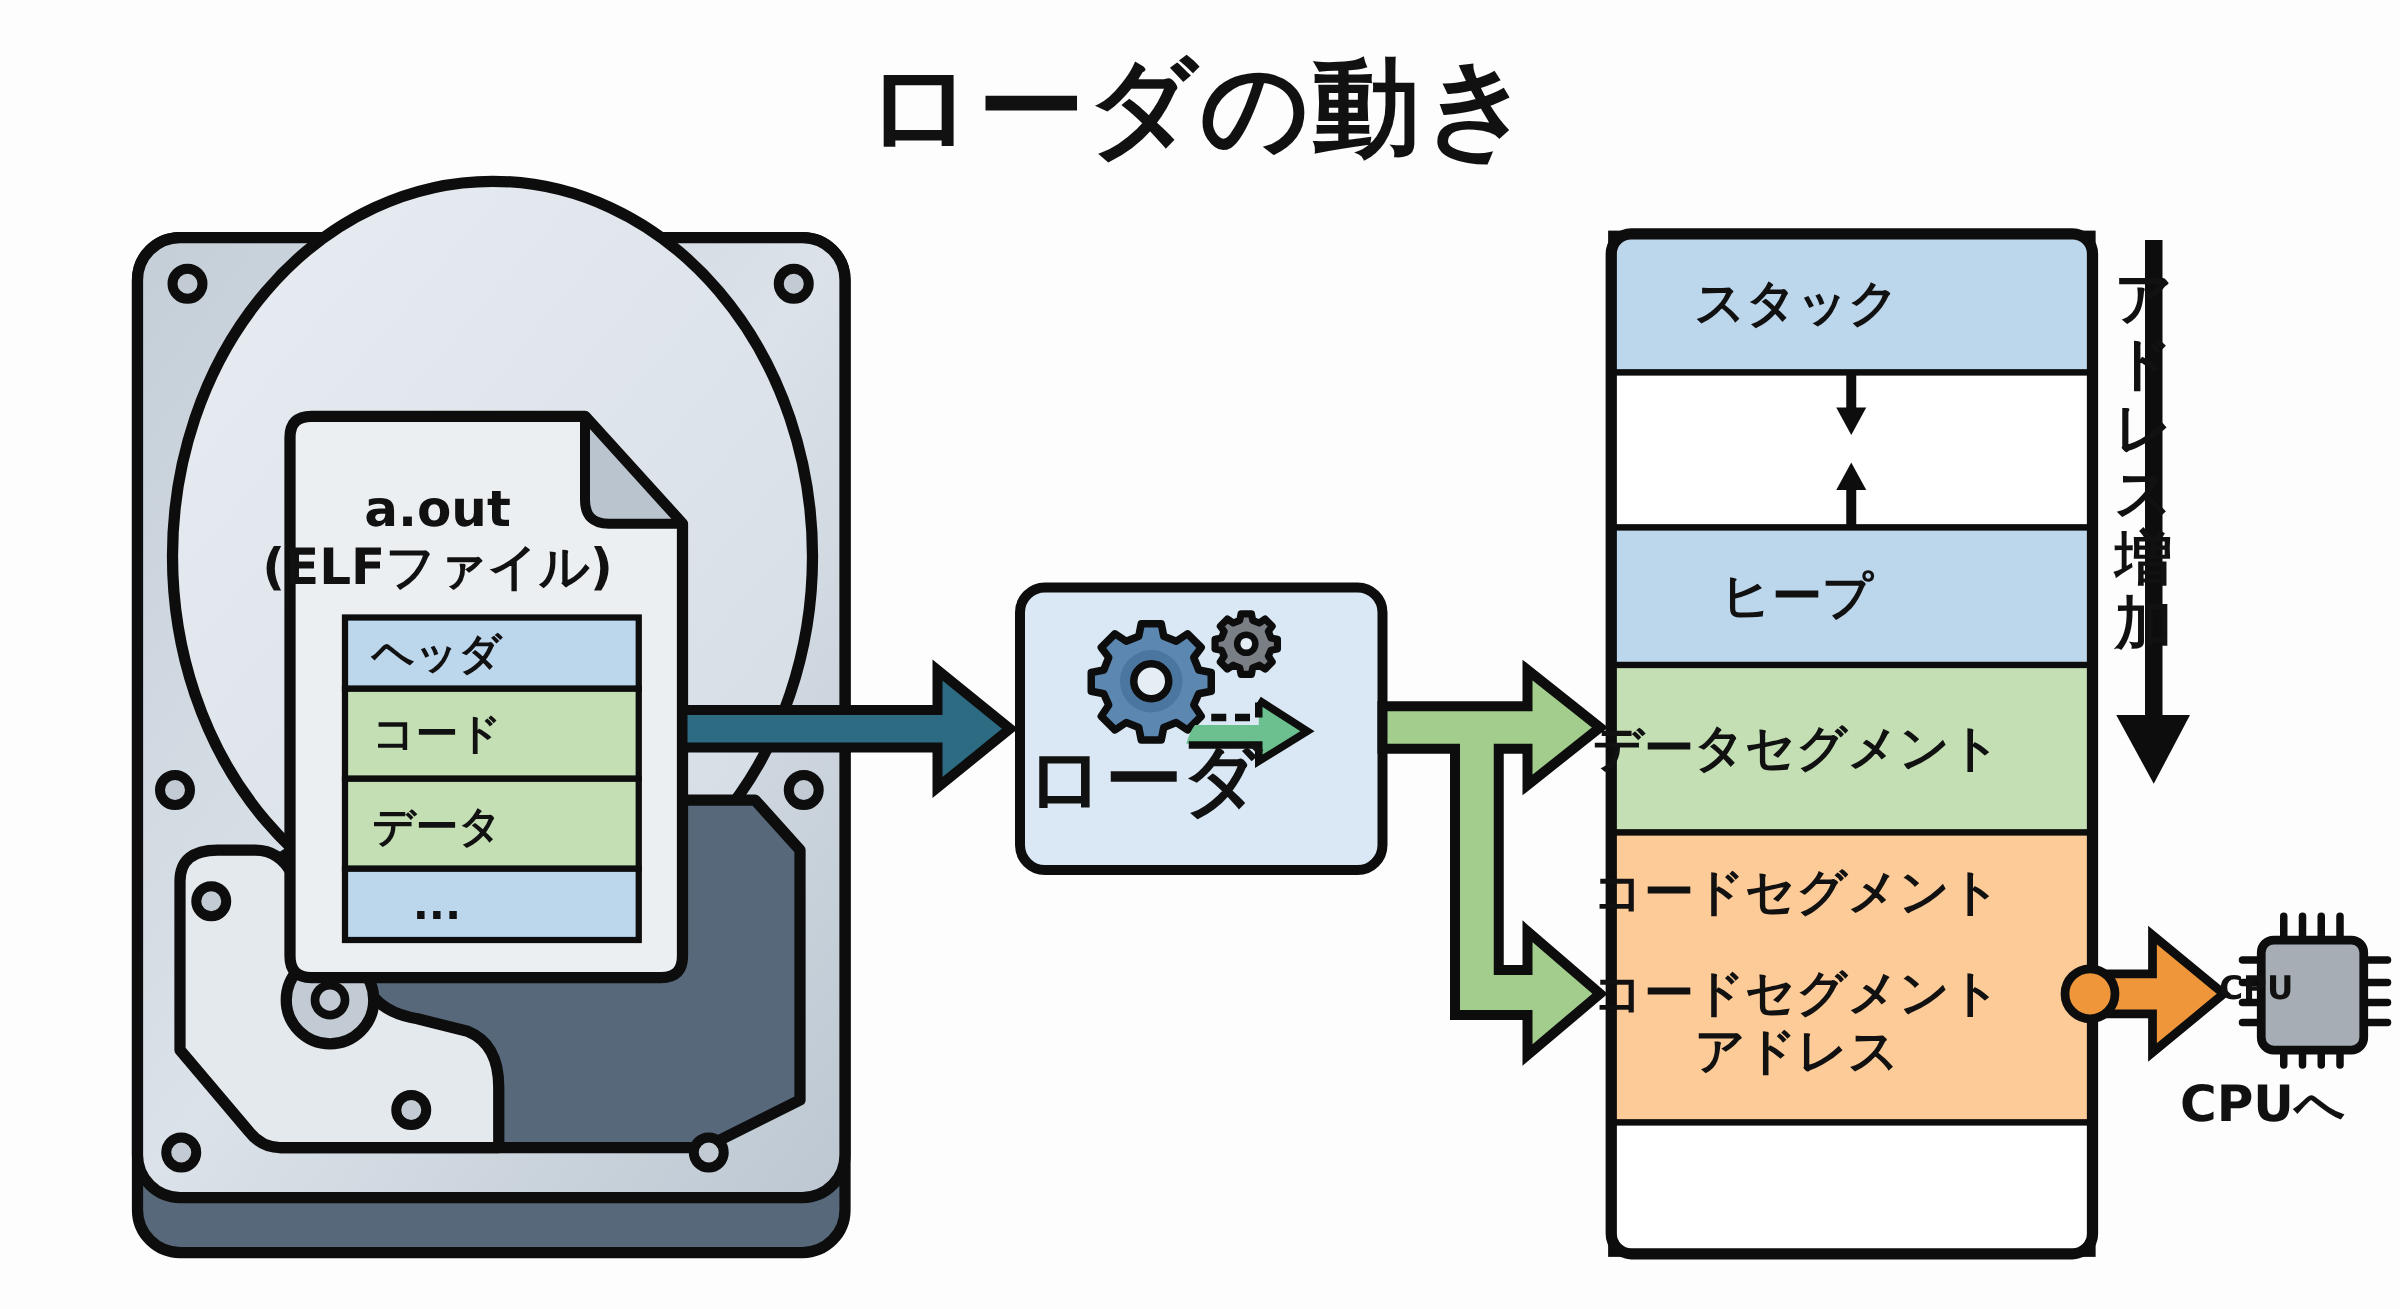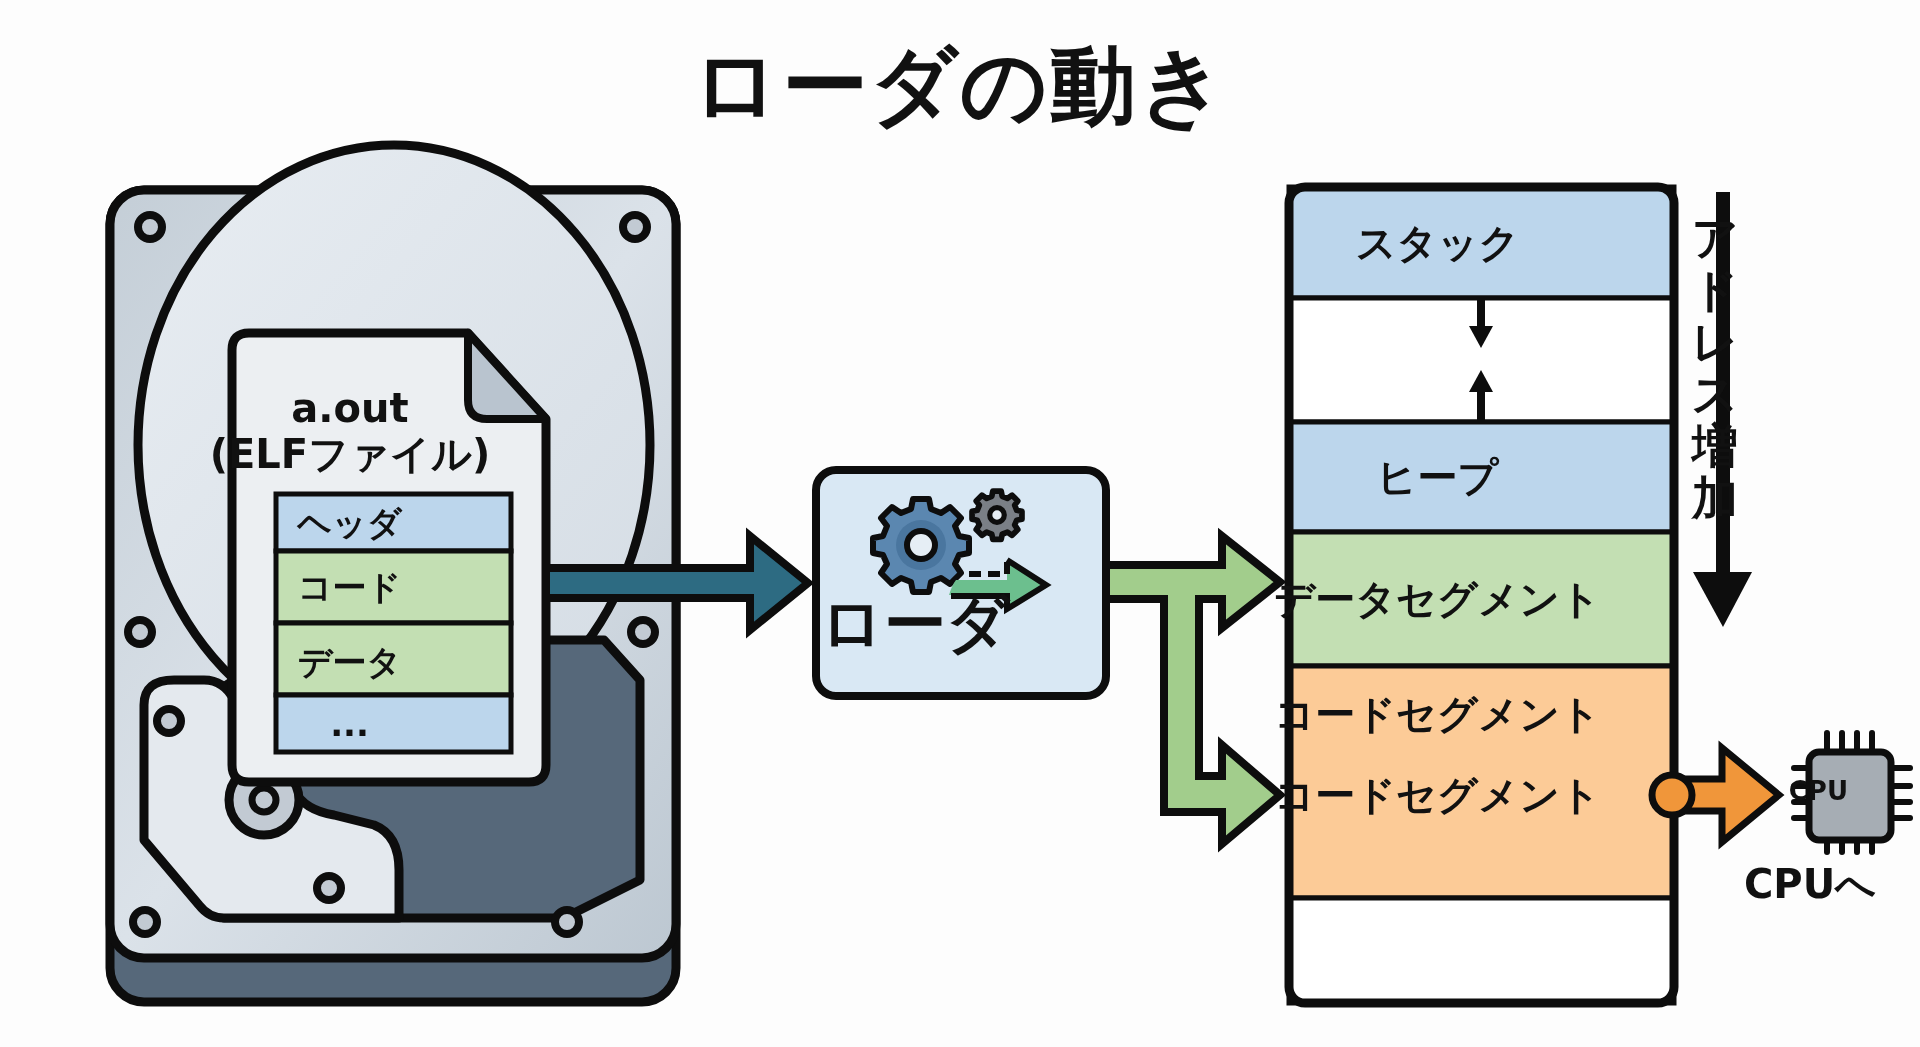--- a/index.html
+++ b/index.html
@@ -14,21 +14,21 @@
     position: absolute; left: 0; top: 28px; width: 1920px; text-align: center;
     font-size: 86px; font-weight: bold; color: #111; letter-spacing: 2px;
   }
   .lbl { position: absolute; text-align: center; color: #111; font-weight: bold; }
   .file-title { left: 200px; top: 385px; width: 300px; font-size: 40px; line-height: 46px; font-weight: bold; }
   .seg-lbl { font-size: 34px; }
   .mem-lbl { font-size: 40px; }
   .vert { position: absolute; left: 1685px; top: 212px; width: 60px; font-size: 46px; font-weight: bold; line-height: 52px; text-align: center; color: #111; }
   .cpu-cap { left: 1700px; top: 862px; width: 220px; font-size: 40px; line-height: 44px; font-weight: bold; }
   .loader-lbl { left: 770px; top: 582px; width: 290px; font-size: 62px; }
-  .cpu-chip-lbl { left: 1762px; top: 776px; width: 86px; font-size: 26px; text-align: right; }
+  .cpu-chip-lbl { left: 1762px; top: 776px; width: 86px; font-size: 26px; }
 </style>
 </head>
 <body>
 
 <div id="stage">
   <svg width="1920" height="1047" viewBox="0 0 1920 1047" xmlns="http://www.w3.org/2000/svg">
     <defs>
       <linearGradient id="metal" x1="0" y1="0" x2="1" y2="1">
         <stop offset="0" stop-color="#c4ced7"></stop>
         <stop offset="0.5" stop-color="#dbe2e9"></stop>
@@ -177,20 +177,21 @@
 
   <div id="mem-labels">
       <div class="lbl mem-lbl" style="left: 1245px; width: 385px; line-height: 48px; top: 218.5px;">スタック</div>
       <div class="lbl mem-lbl" style="left: 1245px; width: 385px; line-height: 48px; top: 453px;">ヒープ</div>
       <div class="lbl mem-lbl" style="left: 1245px; width: 385px; line-height: 48px; top: 575px;">データセグメント</div>
       <div class="lbl mem-lbl" style="left: 1245px; width: 385px; line-height: 48px; top: 690px;">コードセグメント</div>
     </div>
 
   <div class="lbl mem-lbl" style="left:1250px; top:772px; width:375px; line-height:46px;">
     <div>コードセグメント</div>
+    <div>アドレス</div>
   </div>
 
   <div class="vert" id="vert-label">
       <div>ア</div>
       <div>ド</div>
       <div>レ</div>
       <div>ス</div>
       <div>増</div>
       <div>加</div>
     </div>

